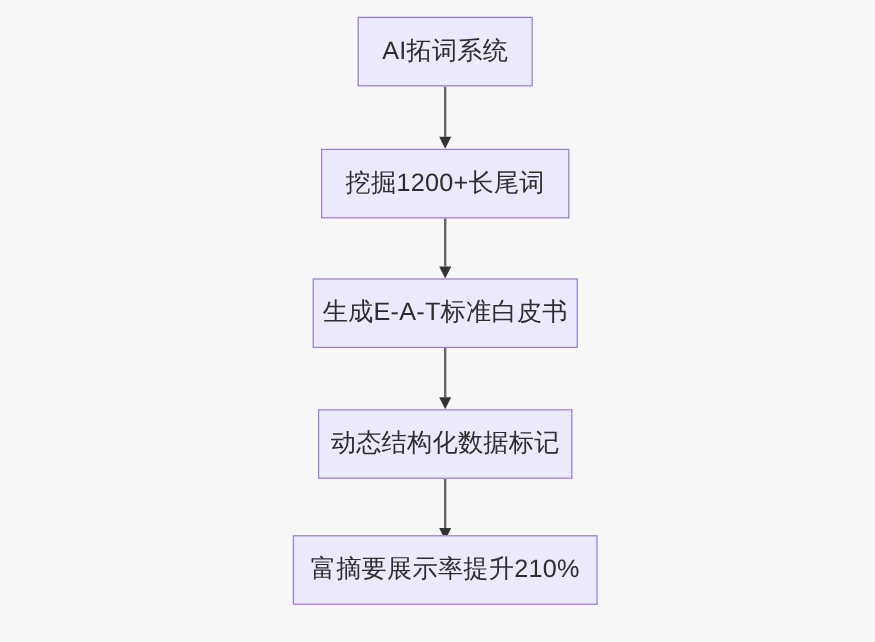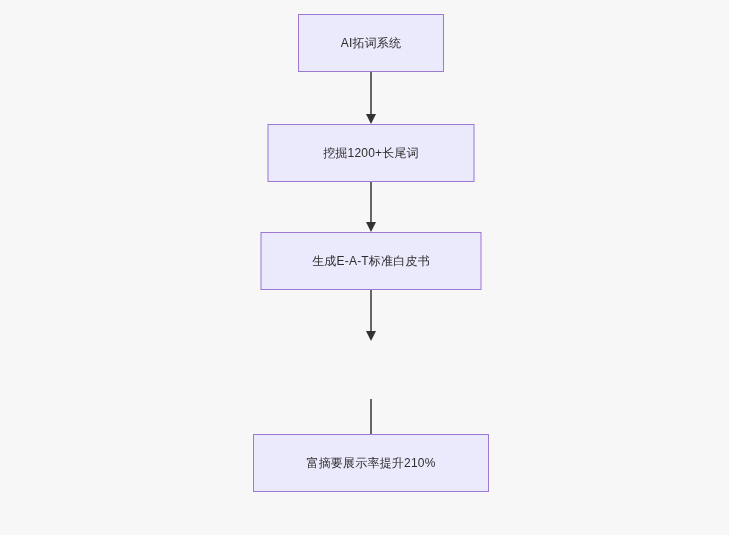--- a/index.html
+++ b/index.html
@@ -28,21 +28,21 @@
     border-radius: 0;
     display: flex;
     align-items: center;
     justify-content: center;
     height: 58px;
     transform: translateX(-50%);
   }
 
   .node-label {
     color: #2d2d2d;
-    font-size: 12px;
+    font-size: 21px;
     line-height: 1.2;
     white-space: nowrap;
     letter-spacing: 0.2px;
     text-align: center;
   }
 
   .edge {
     position: absolute;
     transform: translateX(-50%);
     pointer-events: none;
@@ -99,18 +99,21 @@
   </div>
 
   <div class="node" style="left:371px; top:124px; width:207px;">
     <span class="node-label">挖掘1200+长尾词</span>
   </div>
 
   <div class="node" style="left:371px; top:232px; width:221px;">
     <span class="node-label">生成E-A-T标准白皮书</span>
   </div>
 
+  <div class="node" style="left:371px; top:341px; width:212px;">
+    <span class="node-label">动态结构化数据标记</span>
+  </div>
 
-  <div class="node" style="left:371px; top:434px; width:236px;">
+  <div class="node" style="left:371px; top:446px; width:254px;">
     <span class="node-label">富摘要展示率提升210%</span>
   </div>
 
 </div>
 
 </body></html>

